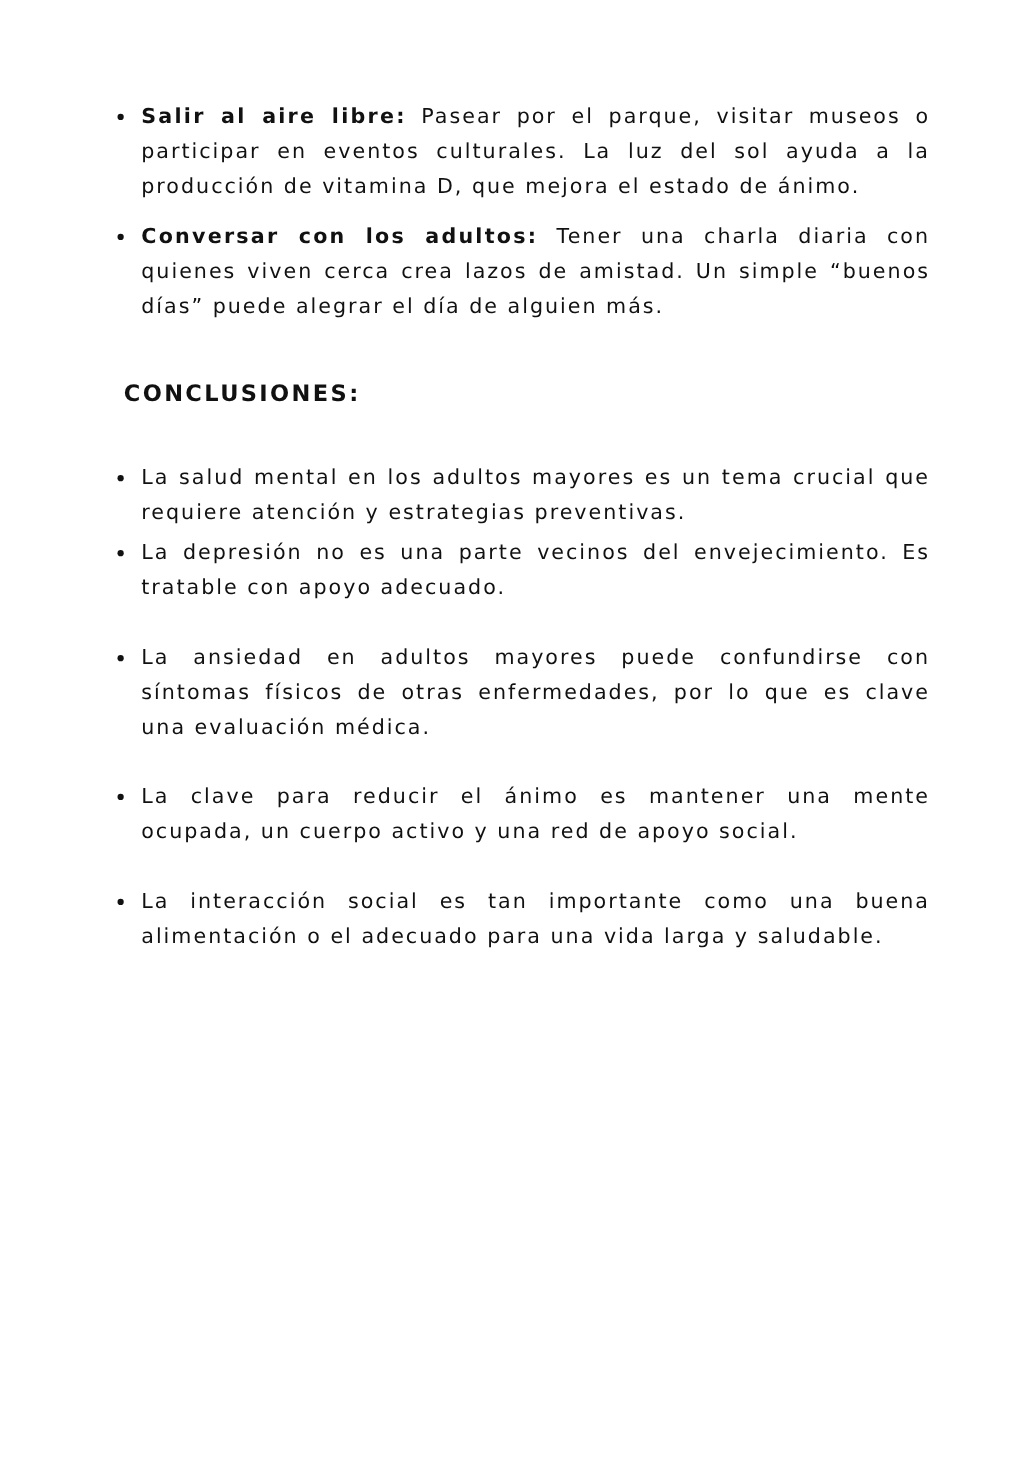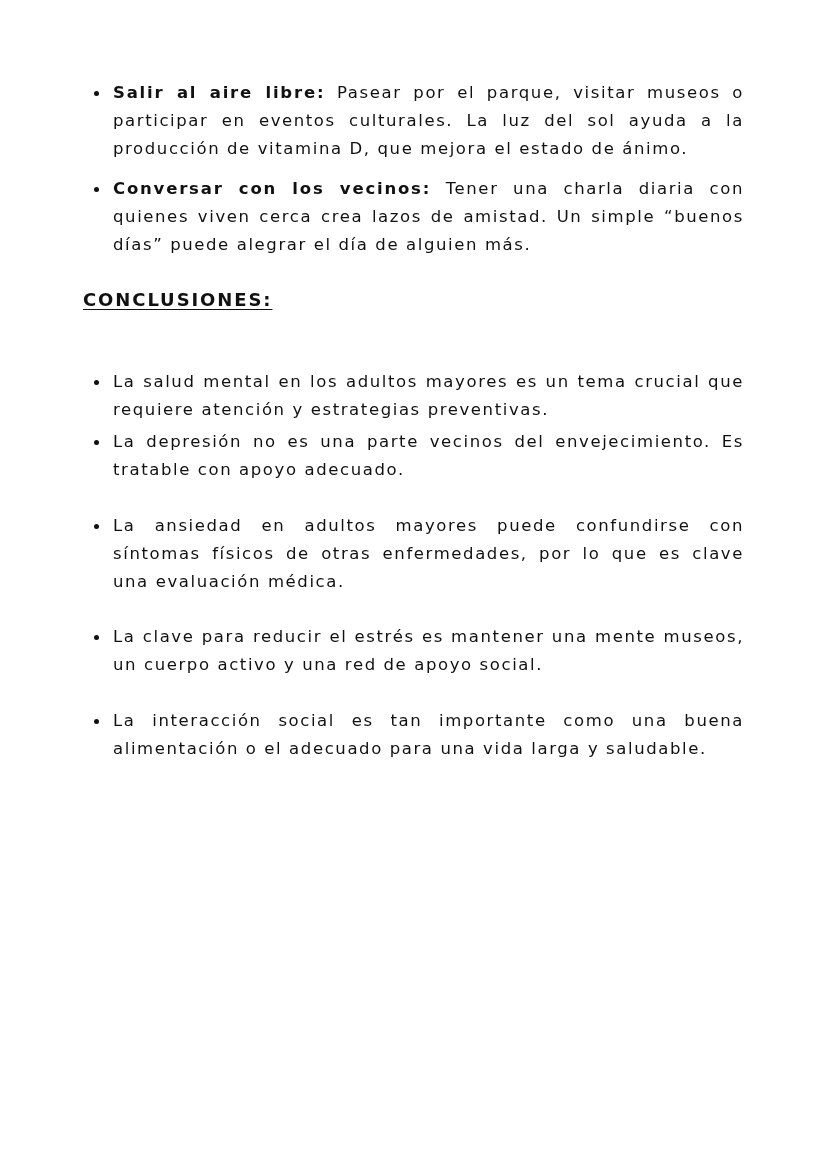--- a/index.html
+++ b/index.html
@@ -8,38 +8,38 @@
       font-family: "DejaVu Sans", sans-serif; color: #111111;
       position: relative; overflow: hidden;
     }
     .page { position: absolute; left: 0; top: 0; width: 828px; height: 1031px; padding-left: 41px; }
     .list { position: absolute; left: 94px; width: 650px; margin: 0; padding: 0; list-style: none; }
     .item { position: relative; padding-left: 19px; font-size: 16.5px; line-height: 28px;
             letter-spacing: 1.6px; text-align: justify; word-spacing: 0px; }
     .bullet { position: absolute; left: 0; top: 12px; width: 5px; height: 5px; border-radius: 50%; background: #111; }
     .item b { font-weight: bold; letter-spacing: 1.8px; }
     .heading { position: absolute; left: 83px; top: 289px; font-size: 18px; font-weight: bold;
-               letter-spacing: 1.9px; text-decoration: underline; text-underline-offset: 3px; margin: 0; }
+               letter-spacing: 1.9px; text-underline-offset: 3px; margin: 16px; }
   </style>
 </head>
 <body>
 
 <div class="page">
 
   <ul class="list" style="top:79px;">
     <li class="item">
       <span class="bullet"></span>
       <b>Salir al aire libre:</b><span> Pasear por el parque, visitar museos o participar en eventos culturales. La luz del sol ayuda a la producción de vitamina D, que mejora el estado de ánimo.</span>
     </li>
   </ul>
 
   <ul class="list" style="top:175px;">
     <li class="item">
       <span class="bullet"></span>
-      <b>Conversar con los vecinos:</b><span> Tener una charla diaria con quienes viven cerca crea lazos de amistad. Un simple “buenos días” puede alegrar el día de alguien más.</span>
+      <b>Conversar con los adultos:</b><span> Tener una charla diaria con quienes viven cerca crea lazos de amistad. Un simple “buenos días” puede alegrar el día de alguien más.</span>
     </li>
   </ul>
 
   <h2 class="heading">CONCLUSIONES:</h2>
 
   <ul class="list" style="top:344px;margin-top:24px;">
     <li class="item">
       <span class="bullet"></span>
       <span>La salud mental en los adultos mayores es un tema crucial que requiere atención y estrategias preventivas.</span>
     </li>
@@ -52,21 +52,21 @@
   </ul>
   <ul class="list" style="top:512px;">
     <li class="item">
       <span class="bullet"></span>
       <span>La ansiedad en adultos mayores puede confundirse con síntomas físicos de otras enfermedades, por lo que es clave una evaluación médica.</span>
     </li>
   </ul>
   <ul class="list" style="top:623px;">
     <li class="item">
       <span class="bullet"></span>
-      <span>La clave para reducir el estrés es mantener una mente museos, un cuerpo activo y una red de apoyo social.</span>
+      <span>La clave para reducir el ánimo es mantener una mente ocupada, un cuerpo activo y una red de apoyo social.</span>
     </li>
   </ul>
   <ul class="list" style="top:707px;">
     <li class="item">
       <span class="bullet"></span>
       <span>La interacción social es tan importante como una buena alimentación o el adecuado para una vida larga y saludable.</span>
     </li>
   </ul>
 
 </div>

